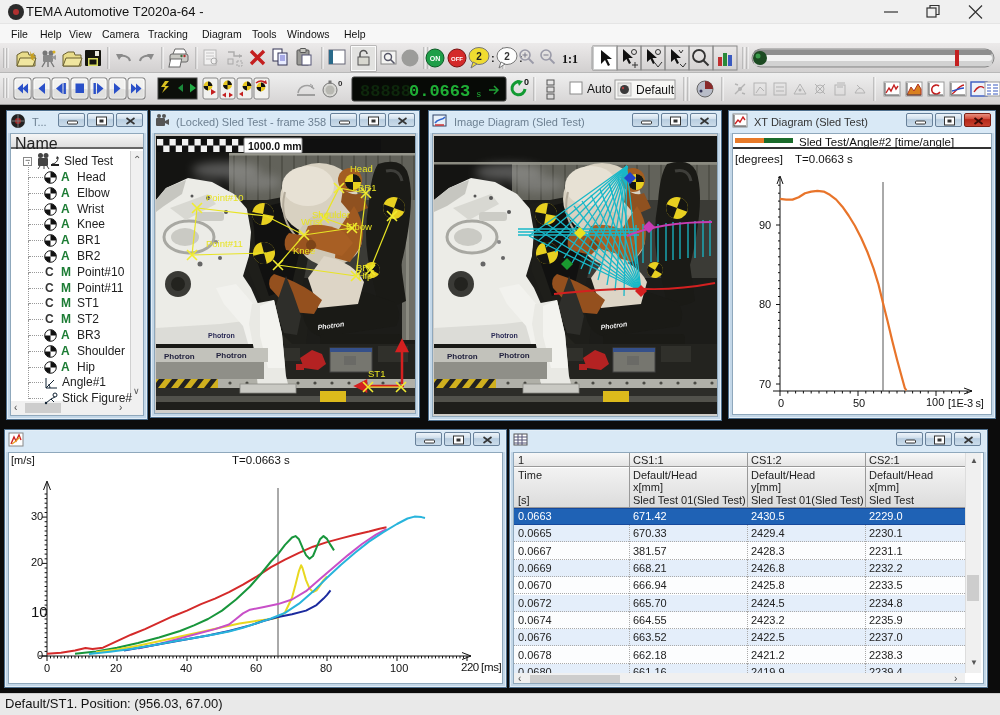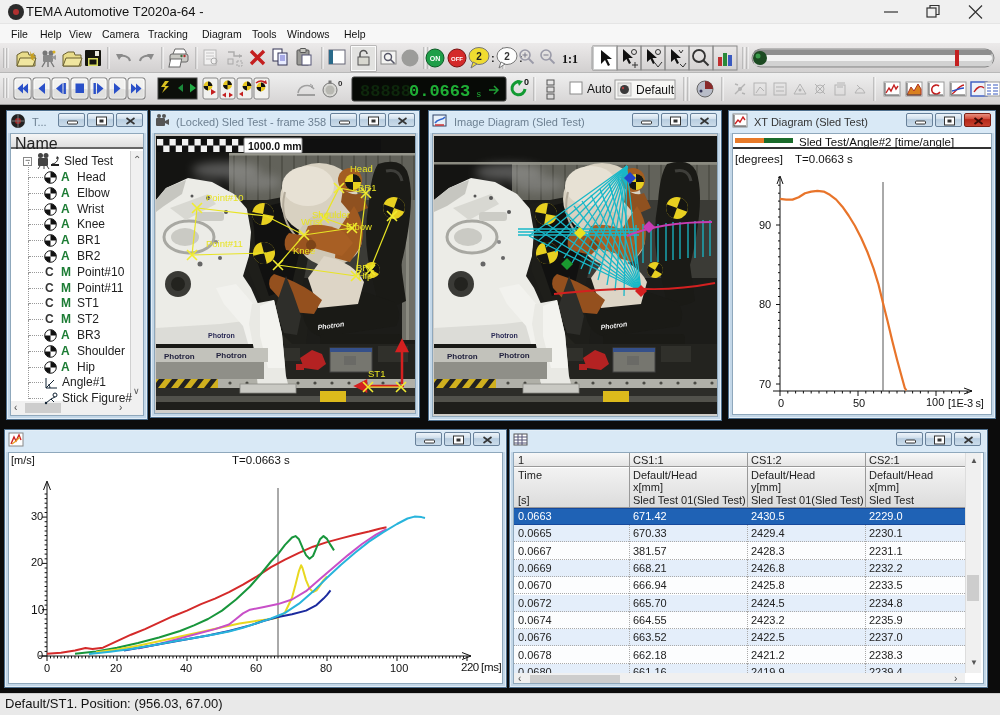--- a/index.html
+++ b/index.html
@@ -1449,21 +1449,21 @@
           <line y1="187" y2="192.0" x1="458.0" x2="458.0" stroke="#111"></line>
 <line x1="269" y1="19" x2="269" y2="187" stroke="#555"></line>
 <polyline points="38.0,184.7 52.0,183.8 66.0,181.4 76.5,179.1 83.5,180.1 94.0,178.7 108.0,172.2 122.0,165.7 136.0,160.1 150.0,153.7 164.0,147.2 178.0,141.6 192.0,135.1 206.0,129.6 220.0,123.1 234.0,115.7 248.0,107.4 262.0,98.1 276.0,90.7 290.0,83.8 304.0,77.7 318.0,73.1 332.0,69.4 346.0,65.7 360.0,62.5 370.5,59.7 377.5,58.3" fill="none" stroke="#d42a2a" stroke-width="2" stroke-linejoin="round"></polyline>
           <polyline points="66.0,184.7 87.0,182.4 108.0,178.7 129.0,174.0 150.0,168.5 171.0,162.0 185.0,156.4 199.0,150.0 213.0,141.6 227.0,130.5 241.0,117.5 251.5,105.5 262.0,92.5 269.0,85.1 276.0,75.9 283.0,68.5 286.5,67.1 290.0,70.3 293.5,78.7 297.0,86.1 300.5,89.8 304.0,87.0 307.5,78.7 311.0,70.3 314.5,67.1 318.0,69.9 321.5,75.9 325.0,81.4" fill="none" stroke="#18963c" stroke-width="2" stroke-linejoin="round"></polyline>
           <polyline points="87.0,183.3 108.0,180.5 129.0,176.8 150.0,172.2 171.0,167.6 192.0,162.9 213.0,158.3 230.5,154.6 248.0,151.8 262.0,150.0 269.0,148.6 276.0,143.5 283.0,128.7 286.5,115.7 290.0,101.8 292.1,96.3 293.5,99.0 297.0,111.1 300.5,119.4 304.0,123.1 307.5,121.3 311.0,116.6 314.5,111.1 318.0,107.4" fill="none" stroke="#e8d820" stroke-width="2" stroke-linejoin="round"></polyline>
           <polyline points="129.0,179.6 150.0,175.0 171.0,169.4 192.0,163.8 206.0,160.1 220.0,155.5 227.0,150.0 234.0,144.4 241.0,140.7 255.0,137.9 269.0,135.1 283.0,130.5 297.0,122.2 311.0,110.1 325.0,98.1 339.0,86.1 353.0,75.0 367.0,65.7 374.0,62.0 377.5,60.1" fill="none" stroke="#c84fc8" stroke-width="2" stroke-linejoin="round"></polyline>
           <polyline points="115.0,181.4 136.0,177.7 157.0,174.0 178.0,170.3 199.0,166.6 220.0,162.0 241.0,156.4 255.0,151.8 269.0,148.1 283.0,145.3 297.0,141.6 307.5,136.1 314.5,129.6 318.0,125.9 321.5,121.3" fill="none" stroke="#1b2a9e" stroke-width="2" stroke-linejoin="round"></polyline>
           <polyline points="80.0,185.1 101.0,182.8 122.0,180.1 143.0,176.4 164.0,172.6 185.0,168.9 206.0,165.2 220.0,162.5 234.0,158.8 248.0,154.1 262.0,149.5 269.0,146.7 276.0,143.9 290.0,134.7 304.0,122.6 318.0,108.8 332.0,95.8 346.0,83.8 360.0,72.6 374.0,63.4 388.0,55.0 398.5,49.5 405.5,47.6 412.5,48.1 416.0,49.0" fill="none" stroke="#28b4dc" stroke-width="2" stroke-linejoin="round"></polyline>
 </svg>
         <div class="abs" style="left:28px;top:196px;font-size:11px;color:#111;">0</div>
-        <div class="abs" style="left:22px;top:150px;font-size:12px;color:#111;">10</div>
+        <div class="abs" style="left:22px;top:150px;font-size:15px;color:#111;">10</div>
         <div class="abs" style="left:22px;top:103px;font-size:11px;color:#111;">20</div>
         <div class="abs" style="left:22px;top:57px;font-size:11px;color:#111;">30</div>
         <div class="abs" style="left:35px;top:209px;font-size:11px;color:#111;">0</div>
         <div class="abs" style="left:101px;top:209px;font-size:11px;color:#111;">20</div>
         <div class="abs" style="left:171px;top:209px;font-size:11px;color:#111;">40</div>
         <div class="abs" style="left:241px;top:209px;font-size:11px;color:#111;">60</div>
         <div class="abs" style="left:311px;top:209px;font-size:11px;color:#111;">80</div>
         <div class="abs" style="left:381px;top:209px;font-size:11px;color:#111;">100</div>
         <div class="abs" style="left:452px;top:208px;font-size:11.5px;color:#111;letter-spacing:-0.5px;">220</div>
         <div class="abs" style="left:472px;top:208px;font-size:11.5px;color:#111;letter-spacing:-0.3px;">[ms]</div>

